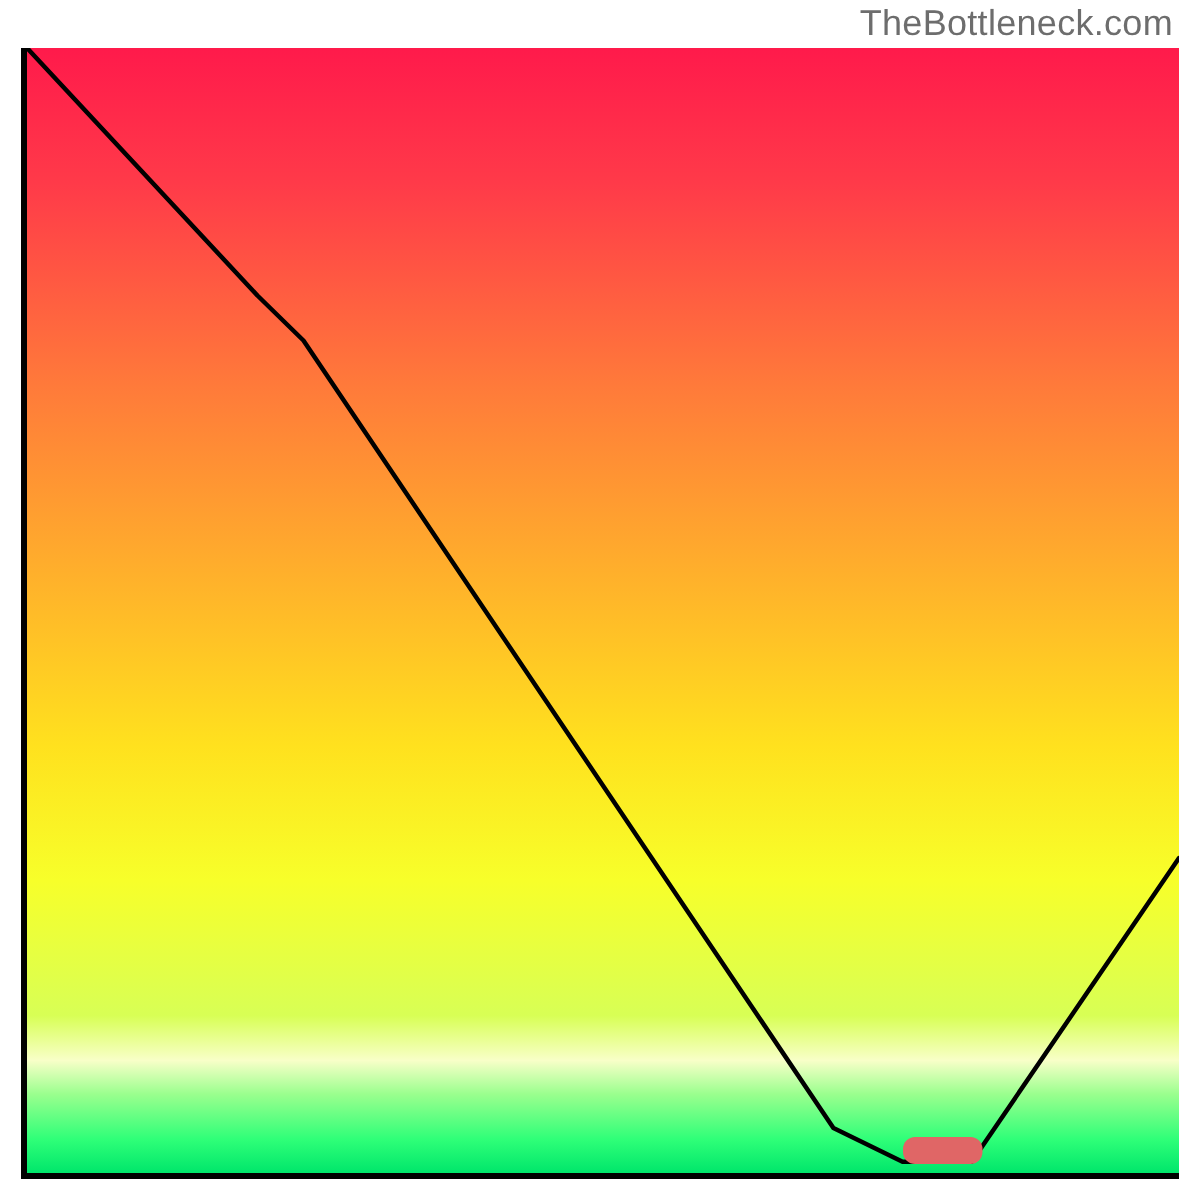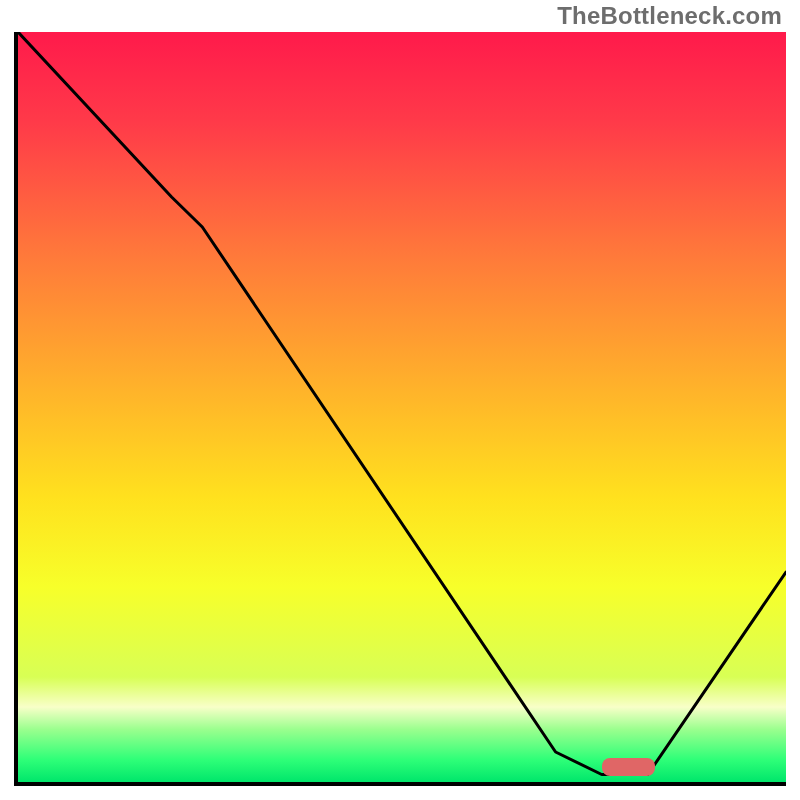--- a/index.html
+++ b/index.html
@@ -13,21 +13,21 @@
   .wrap {
     position: relative;
     width: 800px;
     height: 800px;
   }
   .watermark {
     position: absolute;
     top: 2px;
     right: 18px;
     font-size: 24px;
-    font-weight: bold;
+    font-weight: normal;
     color: #6d6d6d;
     letter-spacing: 0.2px;
   }
   .plot {
     position: absolute;
     left: 14px;
     top: 32px;
     width: 772px;
     height: 754px;
     border-left: 4px solid #000;

